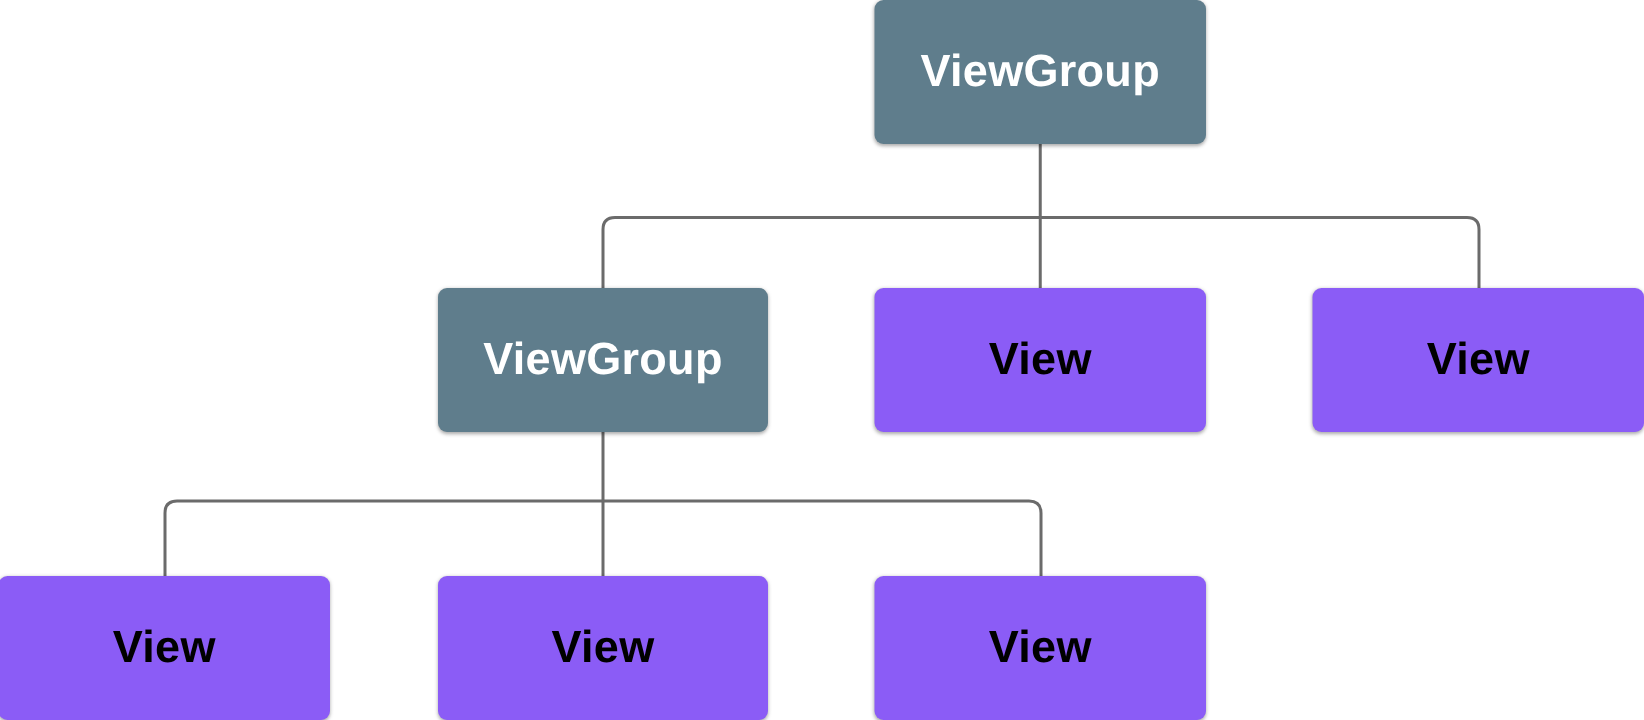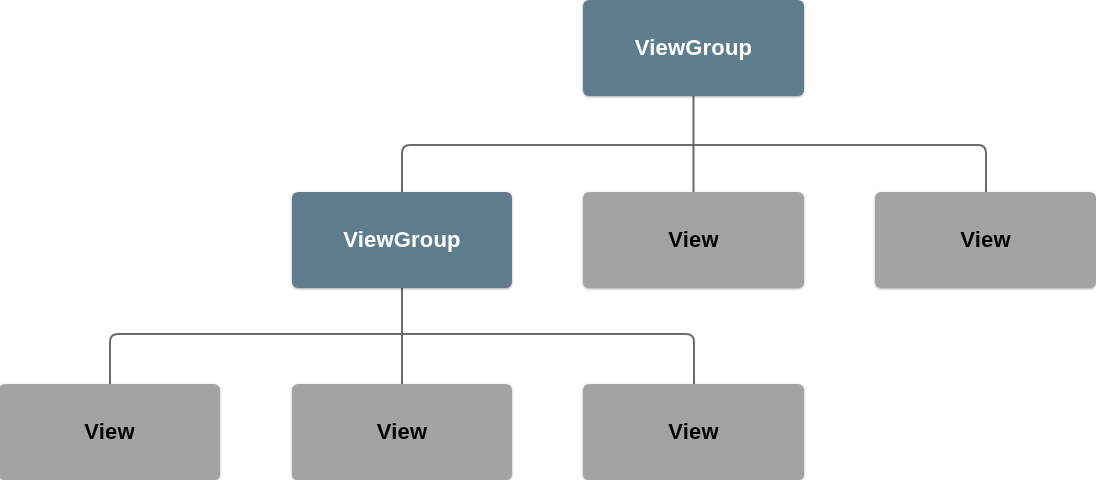--- a/index.html
+++ b/index.html
@@ -28,33 +28,33 @@
     height: 480px;
     pointer-events: none;
   }
   .node {
     position: absolute;
     box-sizing: border-box;
     display: flex;
     align-items: center;
     justify-content: center;
     border-radius: 6px;
-    font-size: 22px;
+    font-size: 30px;
     font-weight: bold;
     letter-spacing: 0.2px;
     line-height: 1;
     box-shadow: 0 1px 3px rgba(0,0,0,0.22), 0 1px 2px rgba(0,0,0,0.14);
     user-select: none;
   }
   .node.viewgroup {
     background: #5f7d8c;
     color: #ffffff;
   }
   .node.view {
-    background: #a3a3a3;
+    background: #8b5cf6;
     color: #000000;
   }
   .node-label {
     display: block;
     white-space: nowrap;
   }
 </style>
 </head>
 <body>
 

